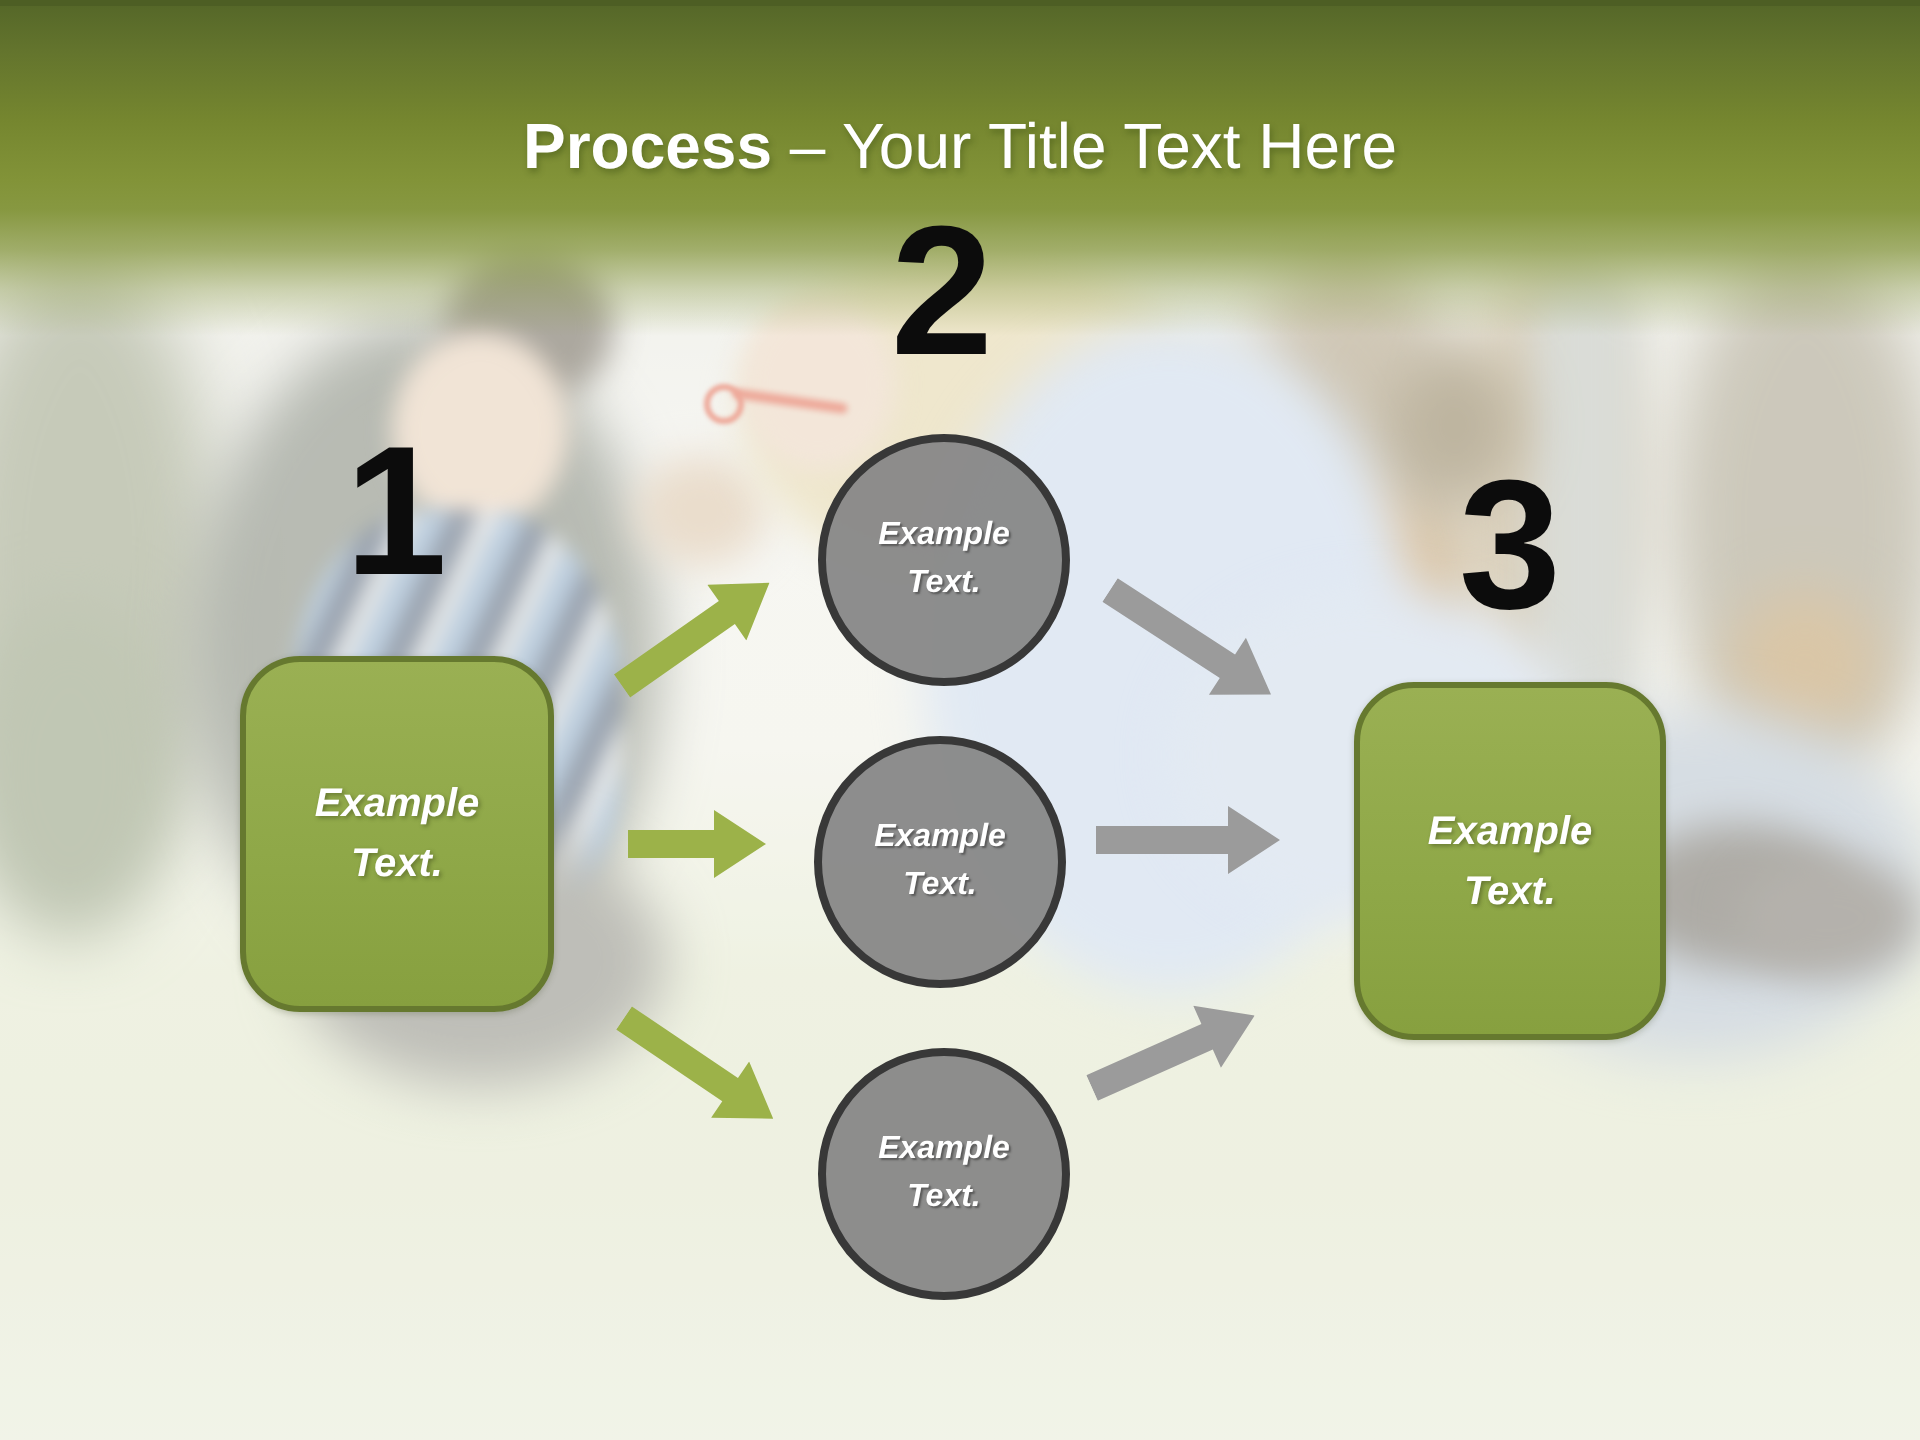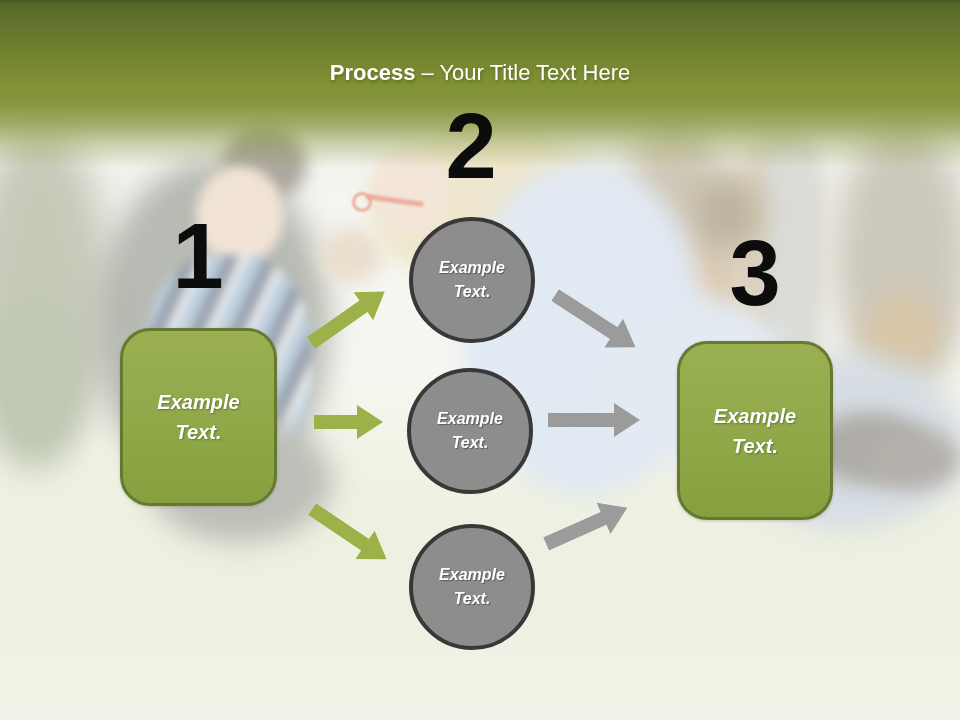--- a/index.html
+++ b/index.html
@@ -38,21 +38,21 @@
   .b-jeans{left:730px;top:355px;width:235px;height:175px;background:#b6c2cd;filter:blur(14px);}
   .b-shoe1{left:812px;top:412px;width:115px;height:72px;background:#6f6b61;filter:blur(10px);}
   .b-shoe2{left:868px;top:428px;width:92px;height:62px;background:#7a756b;filter:blur(10px);}
   .wash{position:absolute;inset:0;z-index:1;background:rgba(255,255,255,0.44);}
   
   .header{position:absolute;left:0;top:0;width:960px;height:168px;z-index:2;
     background:linear-gradient(180deg,#546628 0px,#63742d 25px,#75862f 60px,#829338 90px,#879841 105px,
       rgba(135,152,65,0.75) 125px,rgba(135,152,65,0.35) 145px,rgba(135,152,65,0) 168px);}
   .top-edge{position:absolute;left:0;top:0;width:960px;height:3px;z-index:3;background:#4d5e24;}
   .title{position:absolute;left:0;top:54px;width:960px;z-index:5;text-align:center;
-    color:#ffffff;font-size:22px;line-height:38px;text-shadow:1px 2px 3px rgba(40,60,10,0.35);}
+    color:#ffffff;font-size:32px;line-height:38px;text-shadow:1px 2px 3px rgba(40,60,10,0.35);}
   .title .t-bold{font-weight:bold;}
   .title .t-reg{font-weight:normal;}
   
   .step-number{position:absolute;z-index:4;width:100px;text-align:center;
     font-size:92px;line-height:92px;font-weight:bold;color:#0c0c0c;letter-spacing:-2px;}
   .n1{left:147px;top:210px;}
   .n2{left:420px;top:100px;}
   .n3{left:704px;top:227px;}
   
   .gbox{position:absolute;z-index:4;box-sizing:border-box;border-radius:30px;

